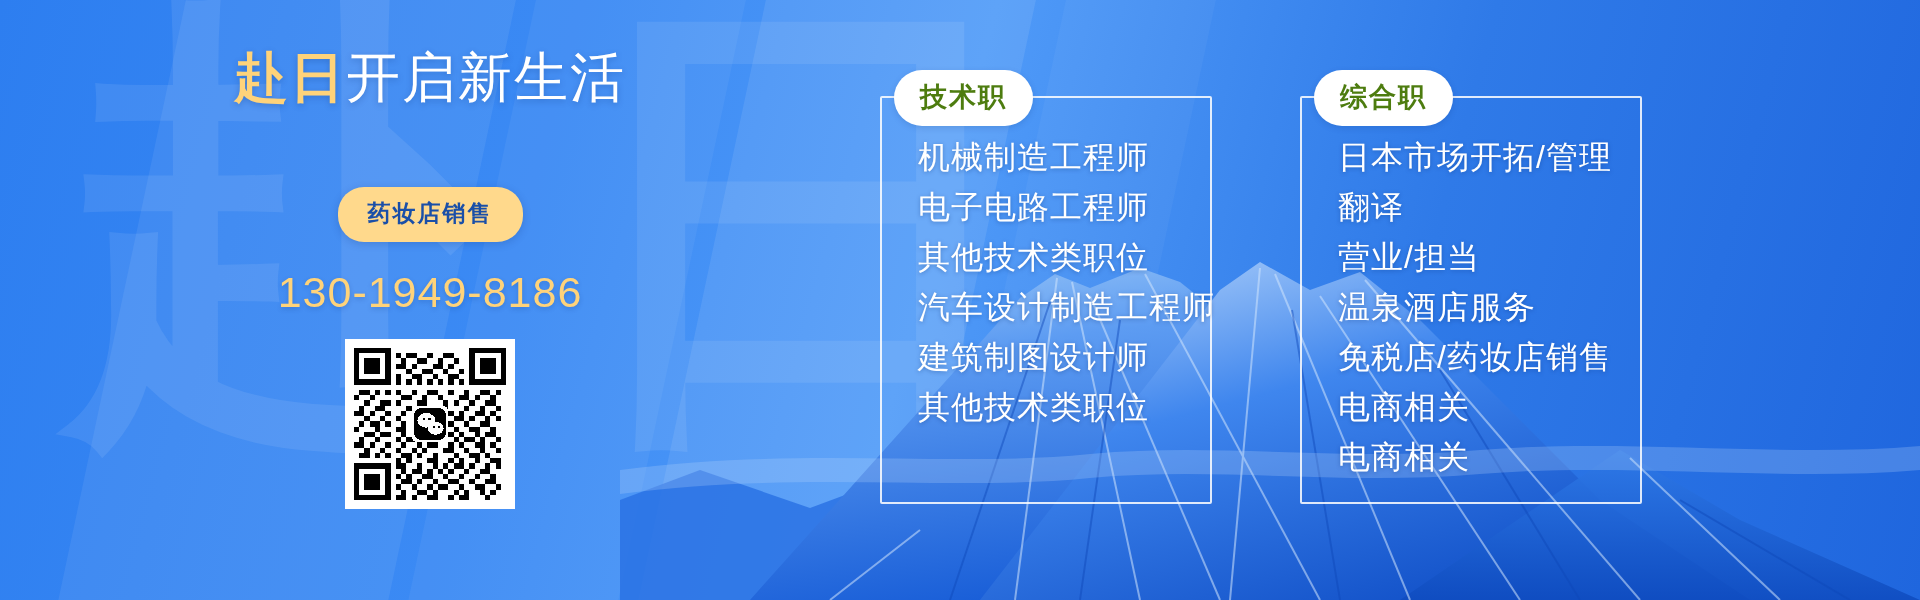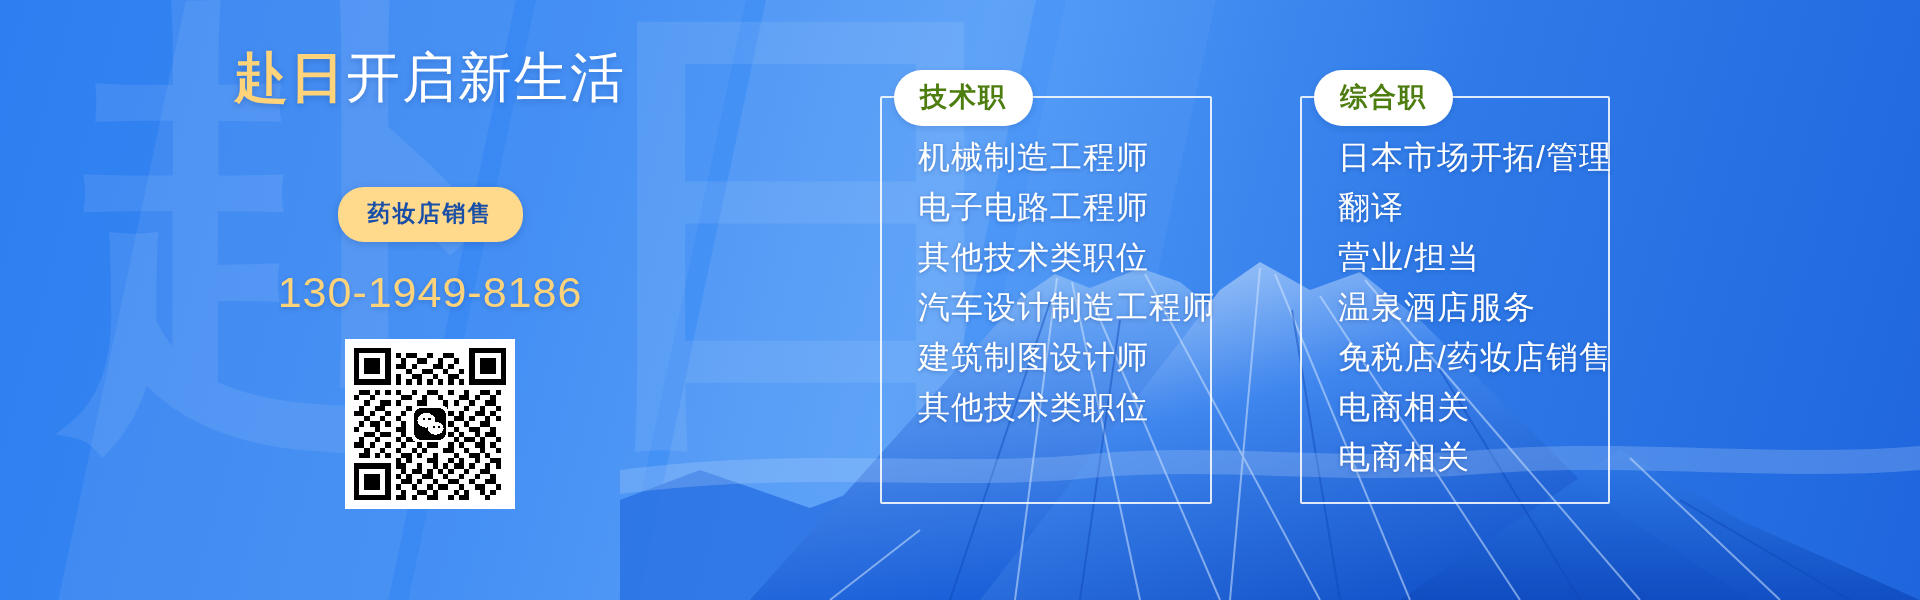--- a/index.html
+++ b/index.html
@@ -85,21 +85,21 @@
   
   .cats { position:absolute; top:0; left:880px; height:600px; }
   .cat-box { position:absolute; top:96px; }
   .cat-box .frame {
     border:2px solid rgba(255,255,255,.85);
     border-radius:2px;
     height:408px;
     padding:34px 0 0 36px;
   }
   .cat-box.box1 .frame { width:332px; }
-  .cat-box.box2 .frame { width:310px; }
+  .cat-box.box2 .frame { width:342px; }
   .cat-pill {
     position:absolute; top:-26px; left:14px;
     background:#ffffff;
     color:#4d7c0f;
     font-size:27px; font-weight:700; letter-spacing:2px;
     padding:9px 26px 11px;
     border-radius:30px;
     white-space:nowrap;
     box-shadow:0 2px 6px rgba(0,40,110,.15);
     z-index:3;

